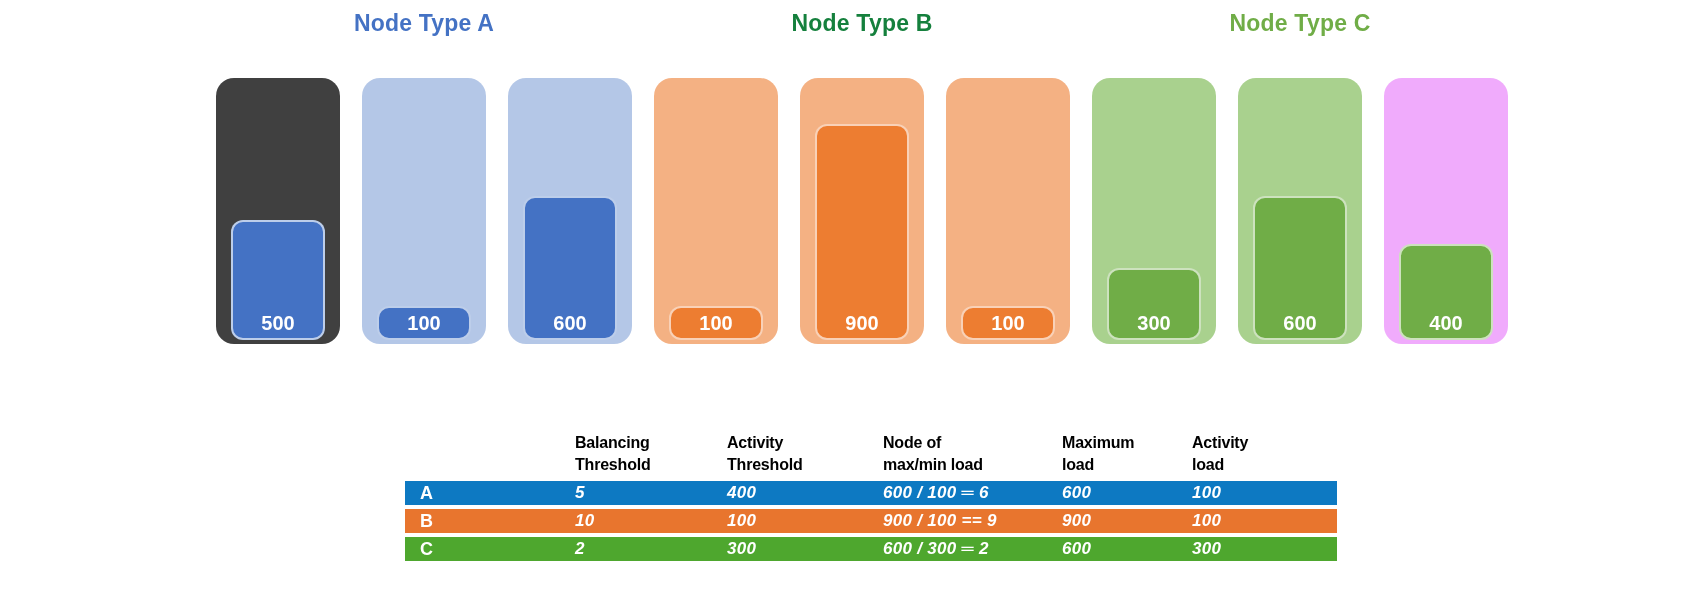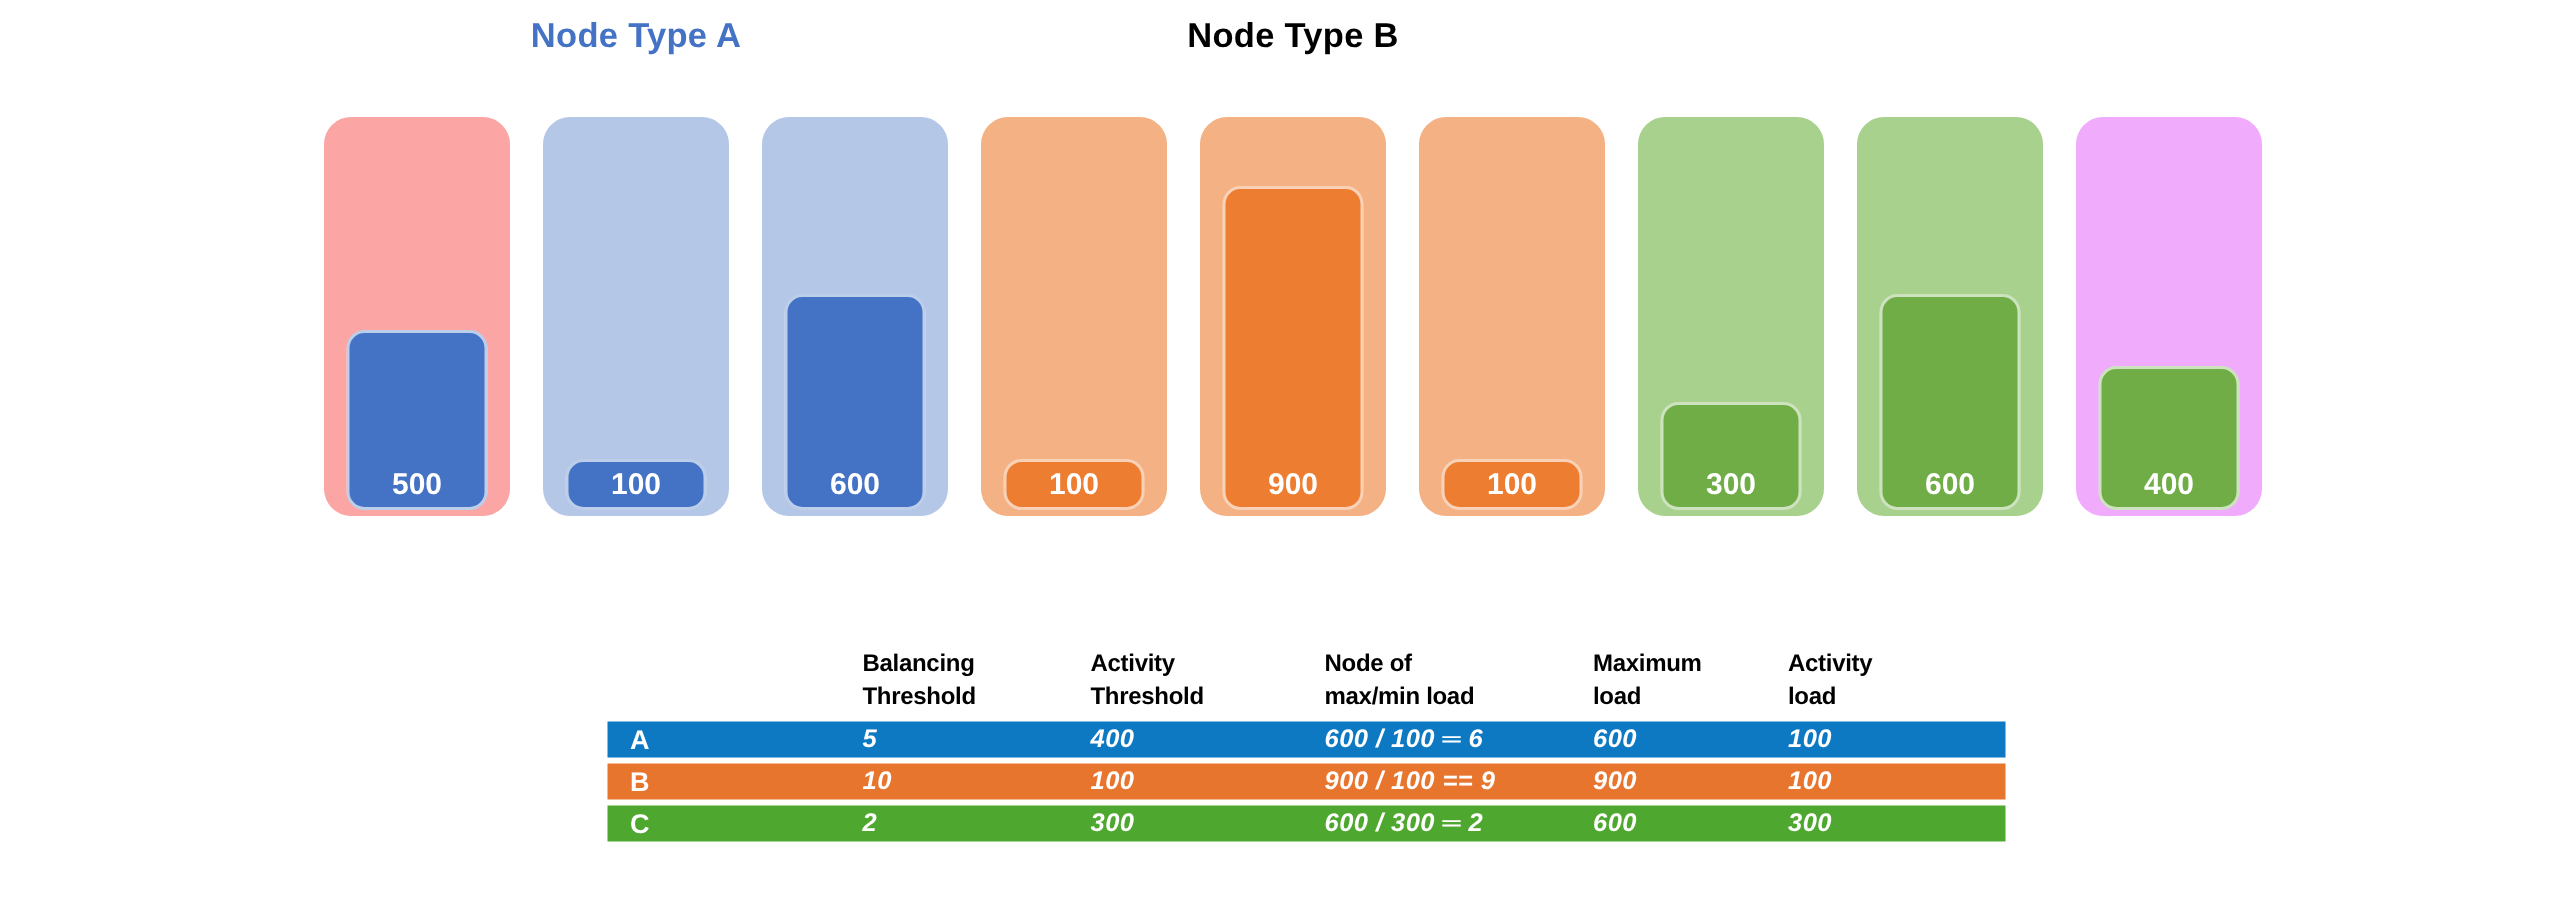--- a/index.html
+++ b/index.html
@@ -45,23 +45,24 @@
   .lbl{font-weight:bold;font-size:18px;font-style:normal;}
   .val{font-weight:bold;font-style:italic;letter-spacing:.3px;}
   .c1{left:15px}.c2{left:170px}.c3{left:322px}.c4{left:478px}.c5{left:657px}.c6{left:787px}
 </style>
 </head>
 <body>
 
 <div class="canvas">
 
   <div class="group-title" id="title-0" style="color: rgb(68, 114, 196);">Node Type A</div>
-  <div class="group-title" id="title-1" style="color: #000000;">Node Type B</div>
+  <div class="group-title" id="title-1" style="color: #15803d;">Node Type B</div>
+  <div class="group-title" id="title-2" style="color: rgb(112, 173, 71);">Node Type C</div>
 
-  <div class="slot p0" style="background: #fca5a5;">
+  <div class="slot p0" style="background: #404040;">
     <div class="bar" style="background: rgb(68, 114, 196); height: 120px;">
       <span class="bar-label">500</span>
     </div>
   </div>
   <div class="slot p1" style="background: rgb(180, 199, 231);">
     <div class="bar" style="background: rgb(68, 114, 196); height: 34px;">
       <span class="bar-label">100</span>
     </div>
   </div>
   <div class="slot p2" style="background: rgb(180, 199, 231);">

